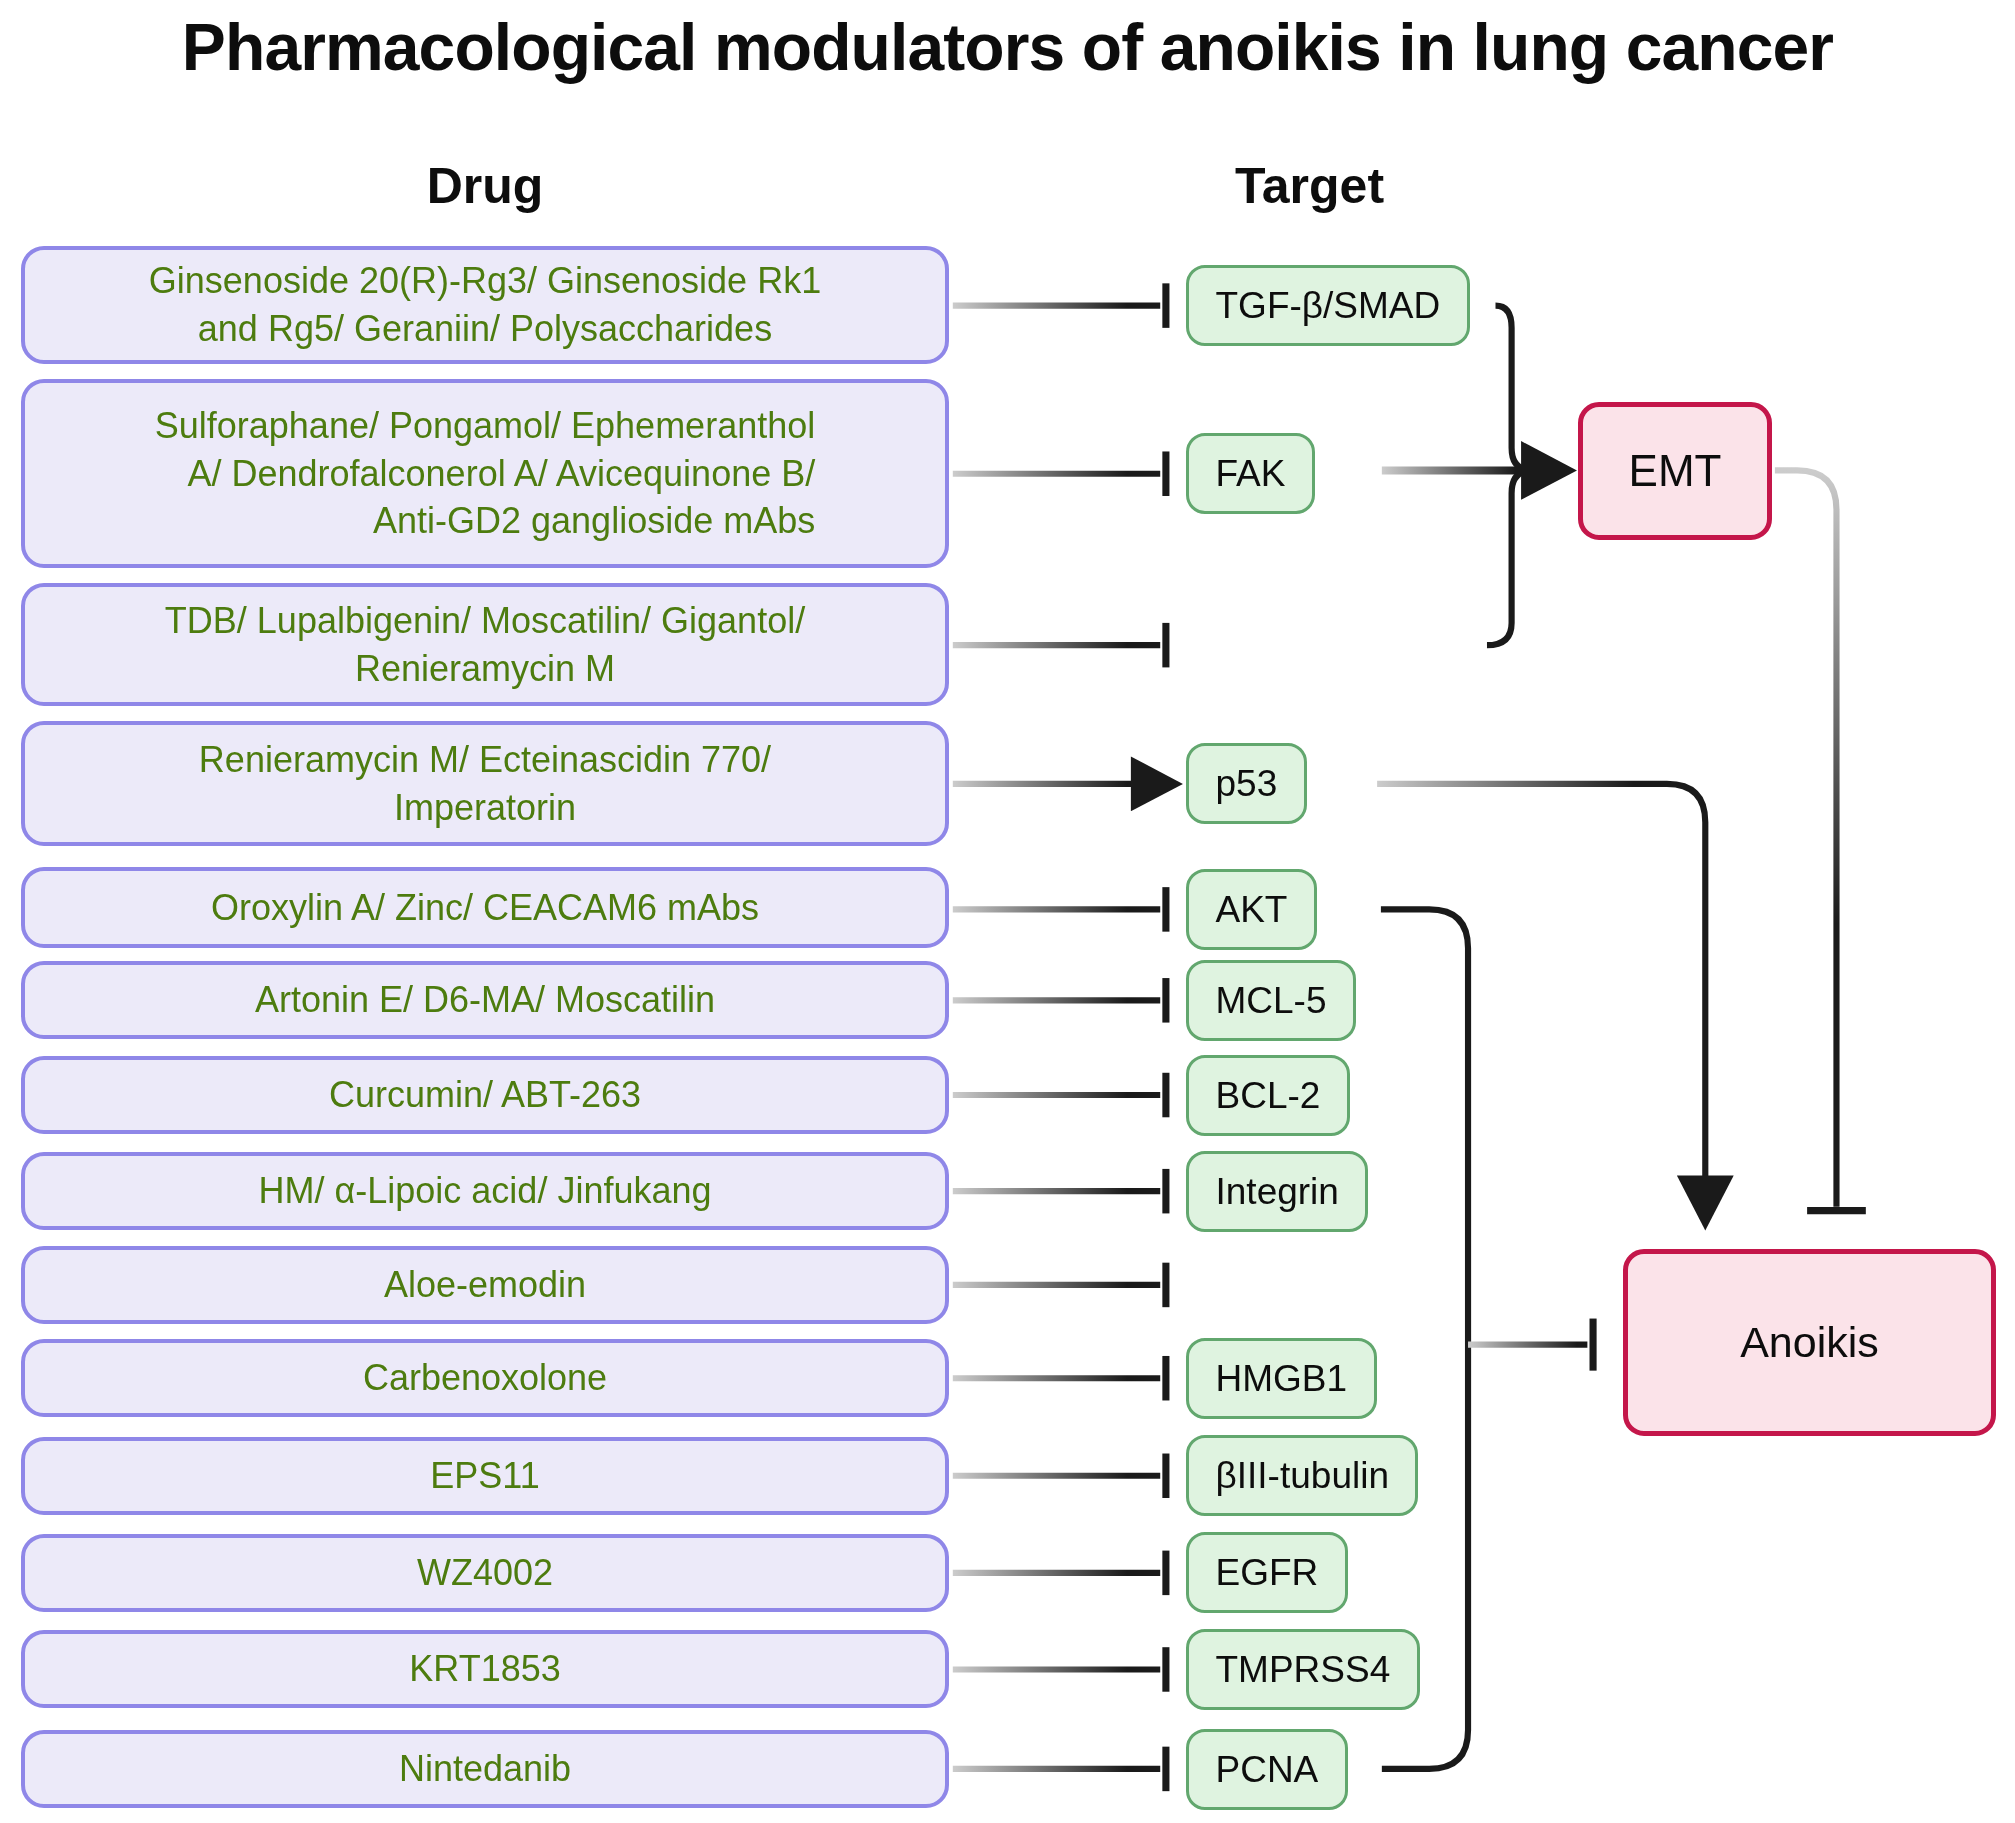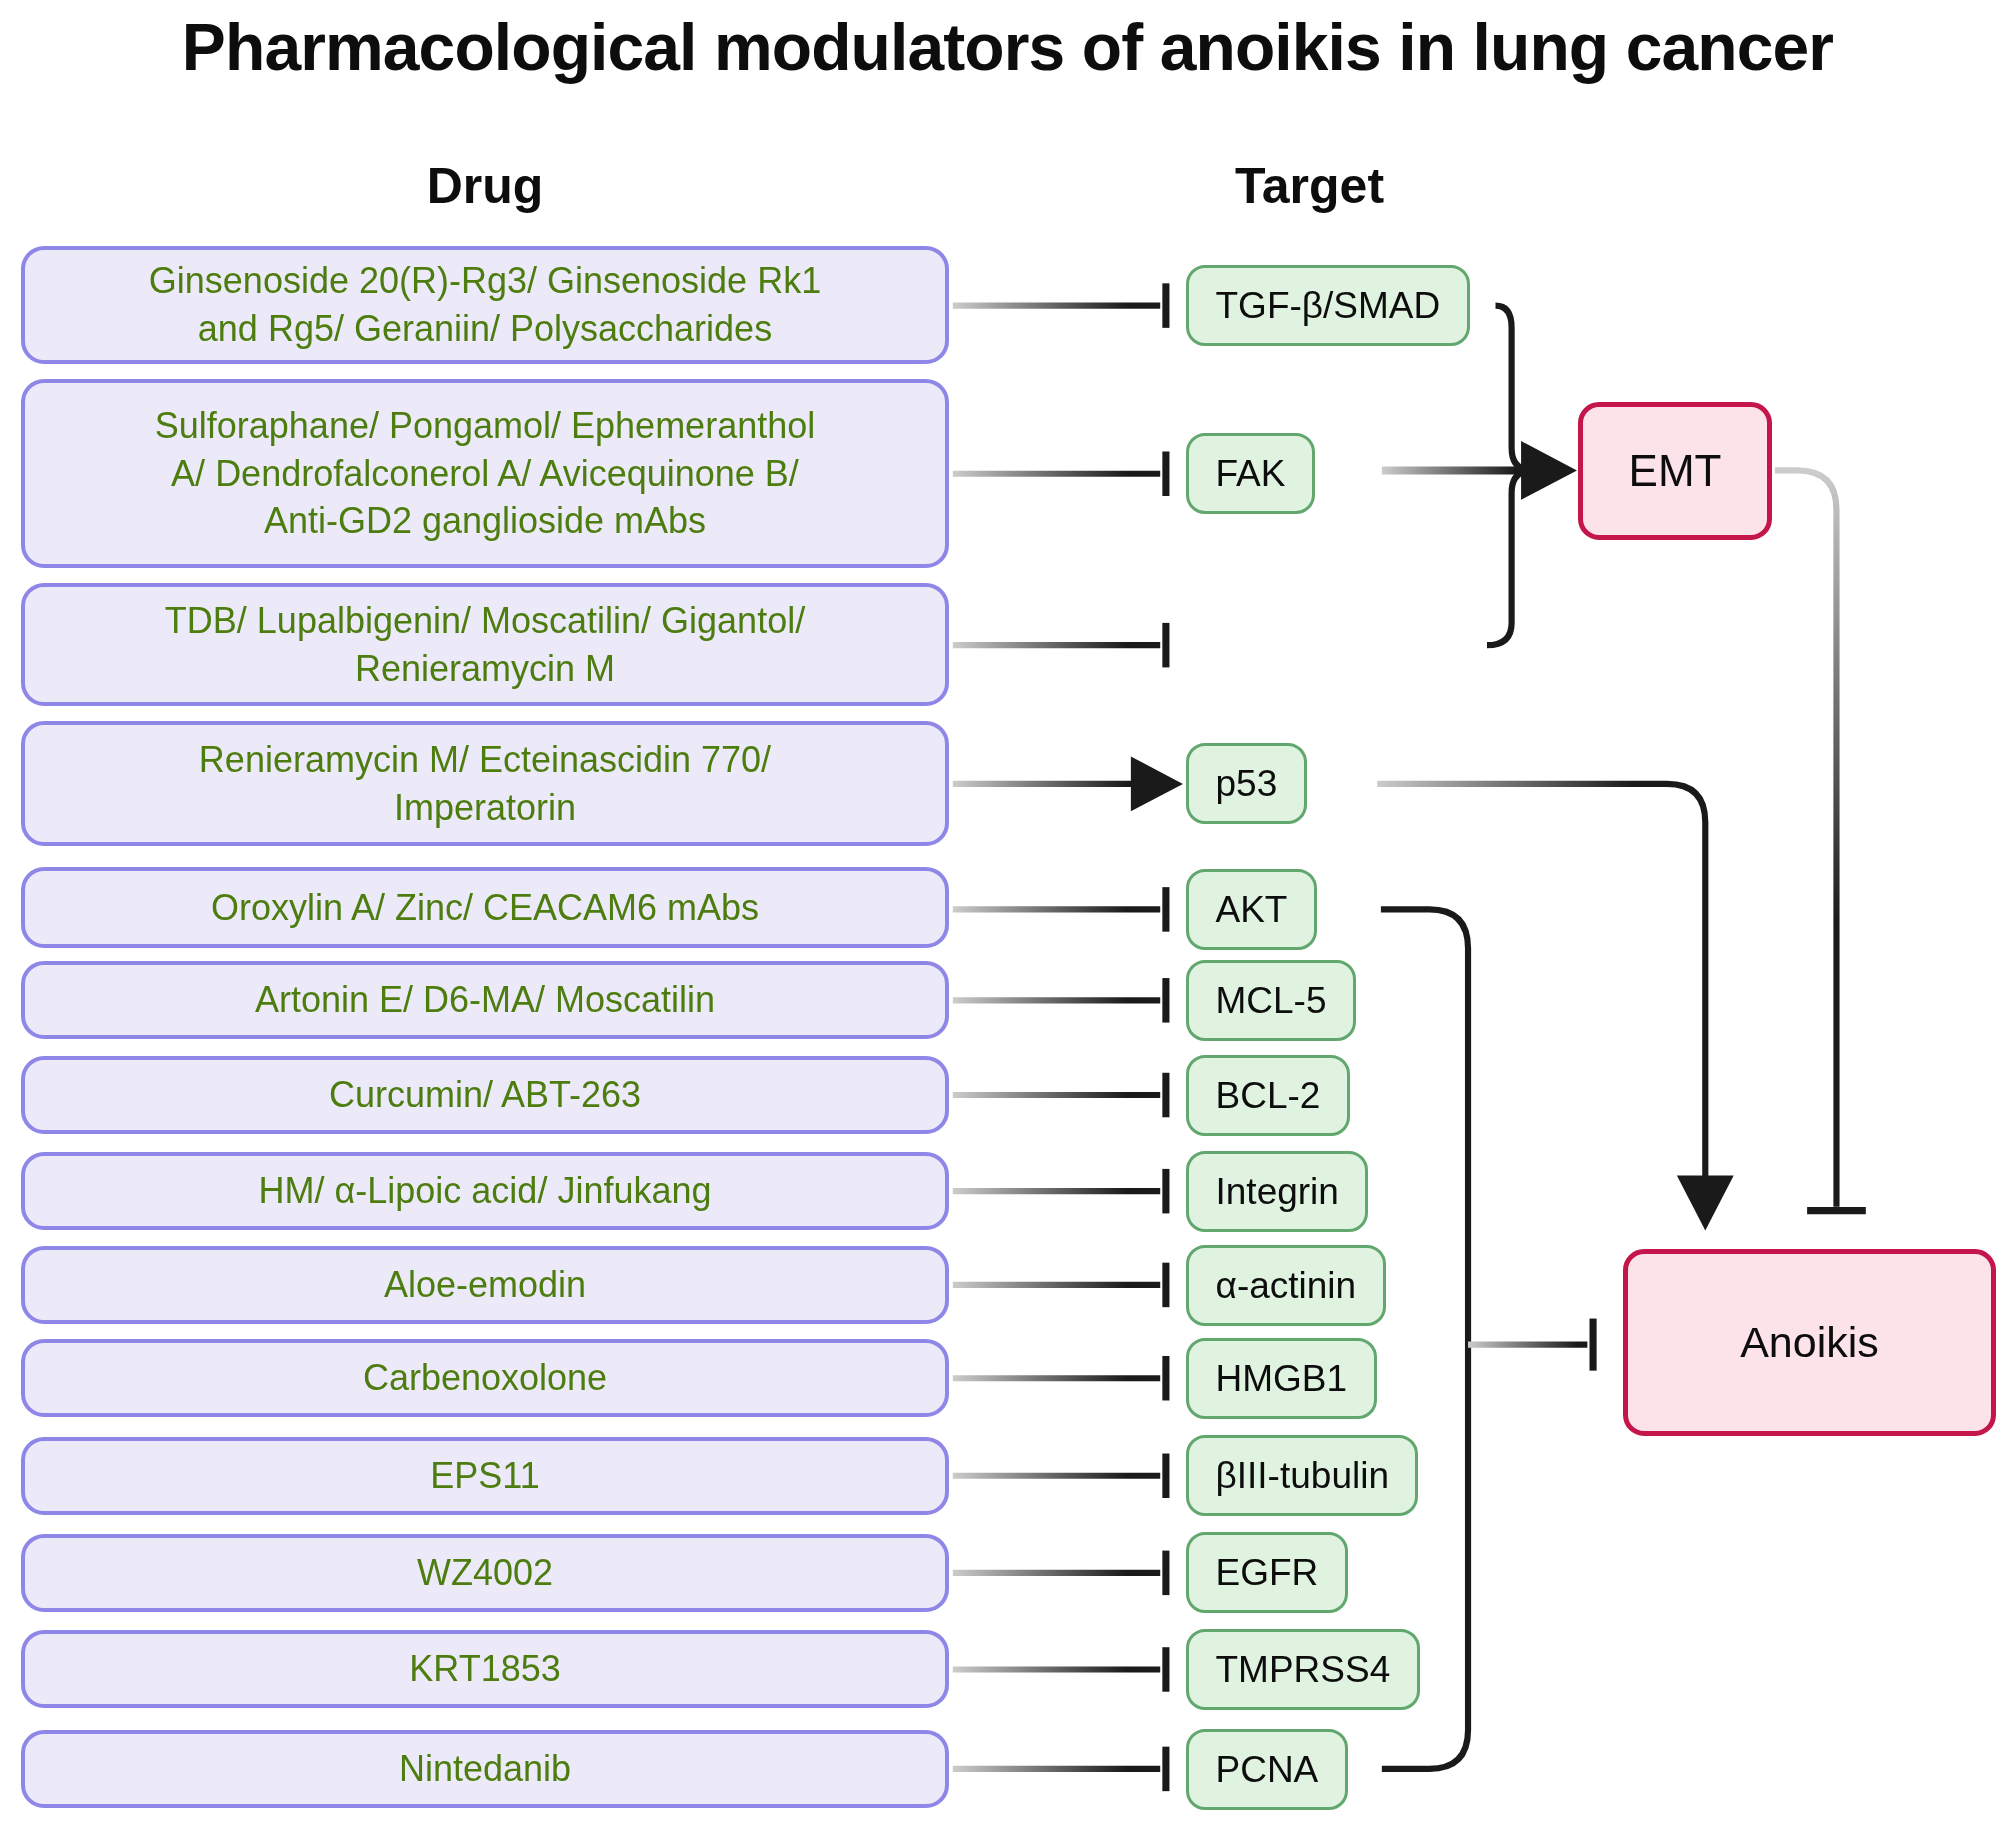--- a/index.html
+++ b/index.html
@@ -108,21 +108,21 @@
     <path class="fade-p53" d="M 2908 1655 L 3520 1655 Q 3601 1655 3601 1736 L 3601 2486"></path>
     <polygon points="3601,2598 3541,2482 3661,2482"></polygon>
 
     <path d="M 2916 1920 L 3018 1920 Q 3100 1920 3100 2002 L 3100 3653 Q 3100 3735 3018 3735 L 2918 3735"></path>
     <line class="fade-branch" x1="3100" y1="2839" x2="3352" y2="2839"></line>
     <line class="tbar" x1="3364" y1="2784" x2="3364" y2="2894"></line>
   </svg>
 
   <div class="drug-box" style="top:246px;height:118px;">Ginsenoside 20(R)-Rg3/ Ginsenoside Rk1
 and  Rg5/ Geraniin/ Polysaccharides</div>
-  <div class="drug-box" style="top:379px;height:189px;">Sulforaphane/ Pongamol/ Ephemeranthol
+  <div class="drug-box" style="top:379px;height:189px;text-align:right;">Sulforaphane/ Pongamol/ Ephemeranthol
 A/ Dendrofalconerol A/ Avicequinone B/
 Anti-GD2 ganglioside mAbs</div>
   <div class="drug-box" style="top:583px;height:123px;">TDB/ Lupalbigenin/ Moscatilin/ Gigantol/
 Renieramycin M</div>
   <div class="drug-box" style="top:721px;height:125px;">Renieramycin M/ Ecteinascidin 770/
 Imperatorin</div>
   <div class="drug-box" style="top:867px;height:81px;">Oroxylin A/ Zinc/ CEACAM6 mAbs</div>
   <div class="drug-box" style="top:961px;height:78px;">Artonin E/ D6-MA/ Moscatilin</div>
   <div class="drug-box" style="top:1056px;height:78px;">Curcumin/ ABT-263</div>
   <div class="drug-box" style="top:1152px;height:78px;">HM/ α-Lipoic acid/ Jinfukang</div>
@@ -133,21 +133,20 @@
   <div class="drug-box" style="top:1630px;height:78px;">KRT1853</div>
   <div class="drug-box" style="top:1730px;height:78px;">Nintedanib</div>
 
   <div class="target-box" style="top:265px;">TGF-β/SMAD</div>
   <div class="target-box" style="top:433px;">FAK</div>
   <div class="target-box" style="top:743px;">p53</div>
   <div class="target-box" style="top:869px;">AKT</div>
   <div class="target-box" style="top:960px;">MCL-5</div>
   <div class="target-box" style="top:1055px;">BCL-2</div>
   <div class="target-box" style="top:1151px;">Integrin</div>
-  <div class="target-box" style="top:1245px;">α-actinin</div>
   <div class="target-box" style="top:1338px;">HMGB1</div>
   <div class="target-box" style="top:1435px;">βIII-tubulin</div>
   <div class="target-box" style="top:1532px;">EGFR</div>
   <div class="target-box" style="top:1629px;">TMPRSS4</div>
   <div class="target-box" style="top:1729px;">PCNA</div>
 
   <div class="outcome emt">EMT</div>
   <div class="outcome anoikis">Anoikis</div>
 
 </div>

